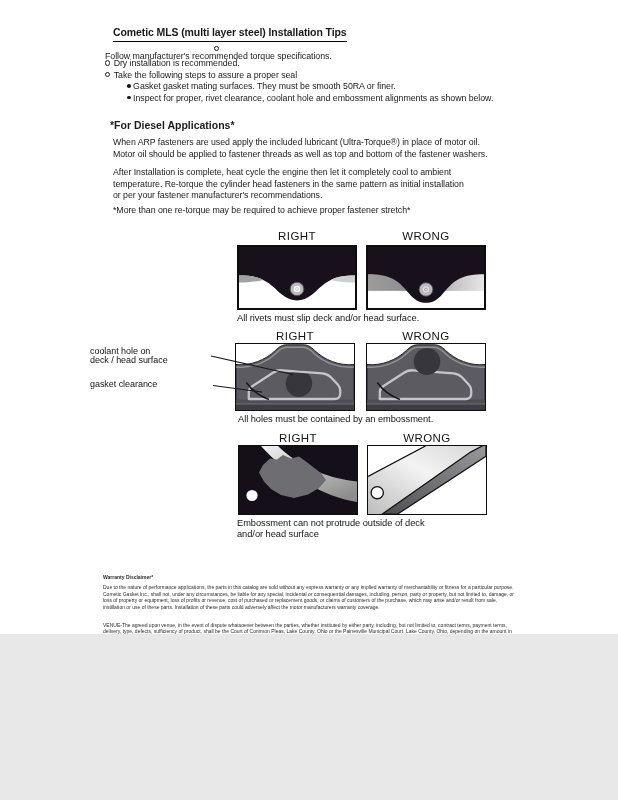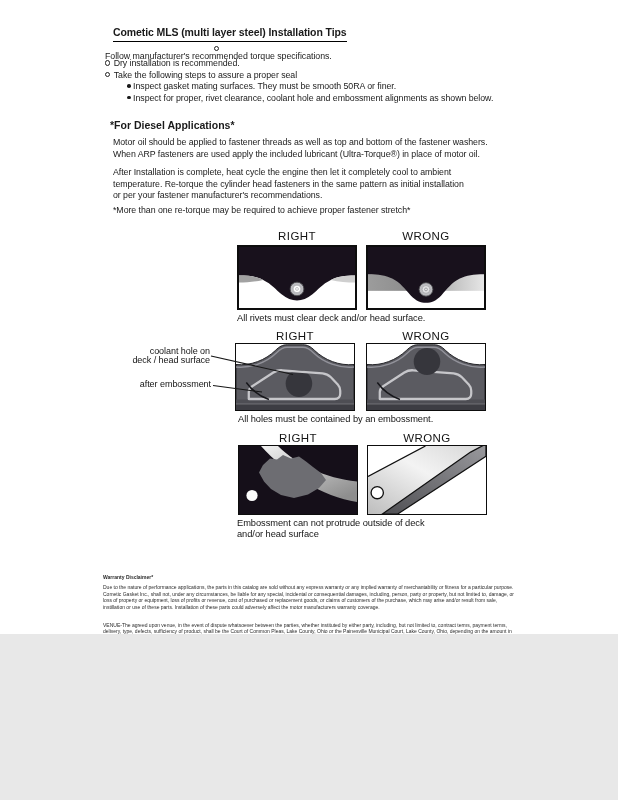--- a/index.html
+++ b/index.html
@@ -23,21 +23,21 @@
   .para { position:absolute; left:113px; font-size:8.8px; line-height:11.7px;
           letter-spacing:-0.05px; white-space:nowrap; }
   .dlabel { position:absolute; width:120px; text-align:center; font-size:11.5px;
             letter-spacing:0.4px; color:#141414; }
   .dbox { position:absolute; width:120px; box-sizing:border-box; background:#fff;
           border:2px solid #0d0d0d; overflow:hidden; }
   .dbox svg { display:block; width:100%; height:100%; }
   .dbox.thin { border-width:1.5px; }
   .dcap { position:absolute; font-size:9.3px; letter-spacing:-0.05px; line-height:11px;
           white-space:nowrap; color:#141414; }
-  .slabel { position:absolute; text-align:right; font-size:9px; line-height:9.4px;
+  .slabel { position:absolute; font-size:9px; line-height:9.4px;
             letter-spacing:-0.05px; color:#141414; }
   .leader { position:absolute; left:0; top:0; z-index:4; pointer-events:none; }
   .legal { position:absolute; left:103px; width:414px; font-size:5px; line-height:6.6px;
            color:#2b2b2b; letter-spacing:0; }
   .legal.bold { font-weight:bold; }
   .footer-code { position:absolute; left:388px; top:761px; font-size:13px;
                  letter-spacing:0.2px; color:#141414; }
 </style>
 </head>
 <body>
@@ -53,31 +53,31 @@
   <div class="tip" style="left:105px; top:57.5px;">
     <span class="b-circle"></span>
     <span>Dry installation is recommended.</span>
   </div>
   <div class="tip" style="left:105px; top:69px;">
     <span class="b-circle"></span>
     <span>Take the following steps to assure a proper seal</span>
   </div>
   <div class="tip" style="left:127px; top:80.5px;">
     <span class="b-dot"></span>
-    <span>Inspect gasket mating surfaces.  They must be smooth 50RA or finer.</span>
+    <span>Gasket gasket mating surfaces.  They must be smooth 50RA or finer.</span>
   </div>
   <div class="tip" style="left:127px; top:92px;text-align:right;">
     <span class="b-dot"></span>
     <span>Inspect for proper, rivet clearance, coolant hole and embossment alignments as shown below.</span>
   </div>
 
   <div class="h2" style="top:119px;">*For Diesel Applications*</div>
   <div class="para" style="top:137px;">
+    <div>When ARP fasteners are used apply the included lubricant (Ultra-Torque®) in place of motor oil.</div>
     <div>Motor oil should be applied to fastener threads as well as top and bottom of the fastener washers.</div>
-    <div>When ARP fasteners are used apply the included lubricant (Ultra-Torque®) in place of motor oil.</div>
   </div>
   <div class="para" style="top:205px;">*More than one re-torque may be required to achieve proper fastener stretch*</div>
   <div class="para" style="top:167px;">
     <div>After Installation is complete, heat cycle the engine then let it completely cool to ambient</div>
     <div>temperature. Re-torque the cylinder head fasteners in the same pattern as initial installation</div>
     <div>or per your fastener manufacturer's recommendations.</div>
   </div>
 
   <div class="dlabel" style="left:237px; top:230px;">RIGHT</div>
   <div class="dlabel" style="left:366px; top:230px;">WRONG</div>
@@ -101,30 +101,30 @@
             <stop offset="1" stop-color="#e6e6e6"></stop>
         </linearGradient>
       </defs>
       <rect x="0" y="28.5" width="120" height="17.5" fill="url(#g1)"></rect>
       <path d="M0,0 H120 V28.5 C109,28.5 102,29.5 95,33 C86,37.5 82,44 76,50.5 C70.5,56.5 65.5,58.5 60,58.5 C54.5,58.5 49.5,56.5 44,50.5 C38,44 34,37.5 25,33 C18,29.5 11,28.5 0,28.5 Z" fill="#18111c"></path>
       <circle cx="60" cy="44.5" r="7.1" fill="#bcbcc0" stroke="#4b4b4f" stroke-width="0.9"></circle>
       <circle cx="60" cy="44.5" r="4" fill="#e3e3e5" stroke="#8a8a8e" stroke-width="0.5"></circle>
       <circle cx="60" cy="44.5" r="1.5" fill="none" stroke="#77777b" stroke-width="0.6"></circle>
     </svg>
   </div>
-  <div class="dcap" style="left:237px; top:313px;">All rivets must clear deck and/or head surface.</div>
+  <div class="dcap" style="left:237px; top:313px;">All rivets must slip deck and/or head surface.</div>
 
   <div class="dlabel" style="left:235px; top:330px;">RIGHT</div>
   <div class="dlabel" style="left:366px; top:330px;">WRONG</div>
 
   <div class="slabel" style="left:90px; top:347px; width:120px;">
     <div>coolant hole on</div>
     <div>deck / head surface</div>
   </div>
-  <div class="slabel" style="left:90px; top:380px; width:121px;">after embossment</div>
+  <div class="slabel" style="left:90px; top:380px; width:121px;">gasket clearance</div>
 
   <div class="dbox thin" style="left:235px; top:343px; height:68px;">
     <svg viewBox="0 0 120 66" preserveAspectRatio="none">
       <path d="M0,66 V20.5 C15,22 30,16 40,6.5 C44.5,2.2 47.5,0.8 52,0.8 L68,0.8 C72.5,0.8 75.5,2.2 80,6.5 C90,16 105,22 120,20.5 V66 Z" fill="#5b5b61" stroke="#232327" stroke-width="1"></path>
       <path d="M0,23 C15,24.5 31,18.5 41,9 C45.5,4.7 48,3.3 52,3.3 L68,3.3 C72,3.3 74.5,4.7 79,9 C89,18.5 105,24.5 120,23" fill="none" stroke="#92929a" stroke-width="1.5"></path>
       <rect x="0" y="55.5" width="120" height="4.5" fill="#4e4e54"></rect>
       <rect x="0" y="60" width="120" height="6" fill="#3d3d43"></rect>
       <line x1="0" y1="60" x2="120" y2="60" stroke="#84848a" stroke-width="0.7"></line>
       <circle cx="64" cy="39.5" r="13.5" fill="#36363c"></circle>
       <path d="M13,55 L13,48 Q13,44.5 16.5,42.3 L38,28.5 Q42,26 47,26.3 L88,29.3 Q93,29.8 96.5,33.2 L103.5,40.5 Q106,43.2 106,46.8 L106,49.5 Q106,55 100.5,55 Z" fill="none" stroke="#c6c6ca" stroke-width="2.3" stroke-linejoin="round"></path>

